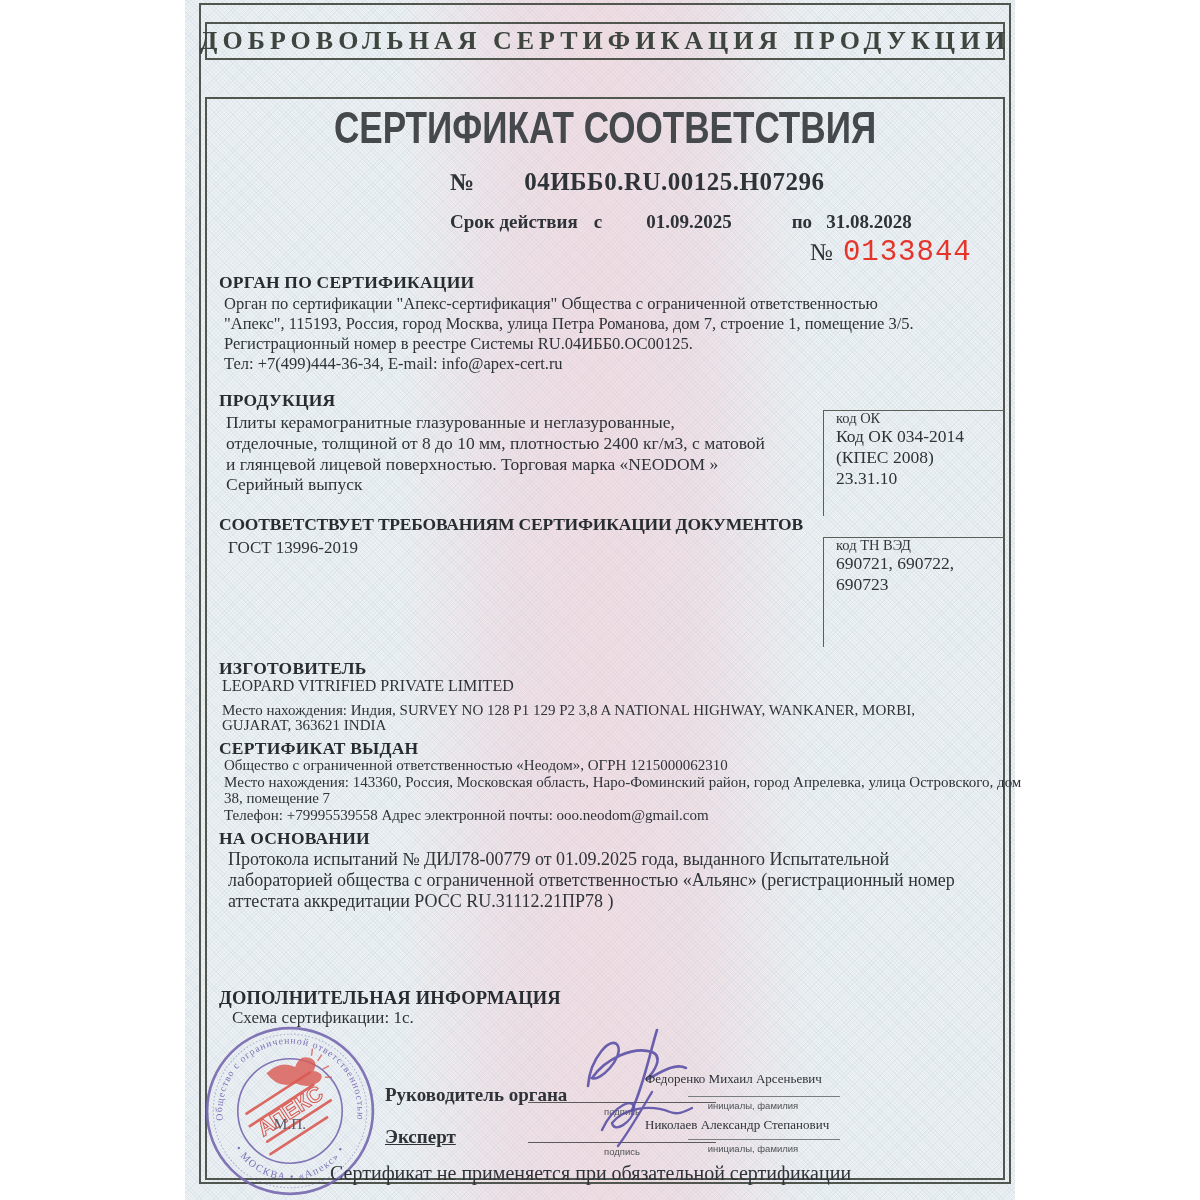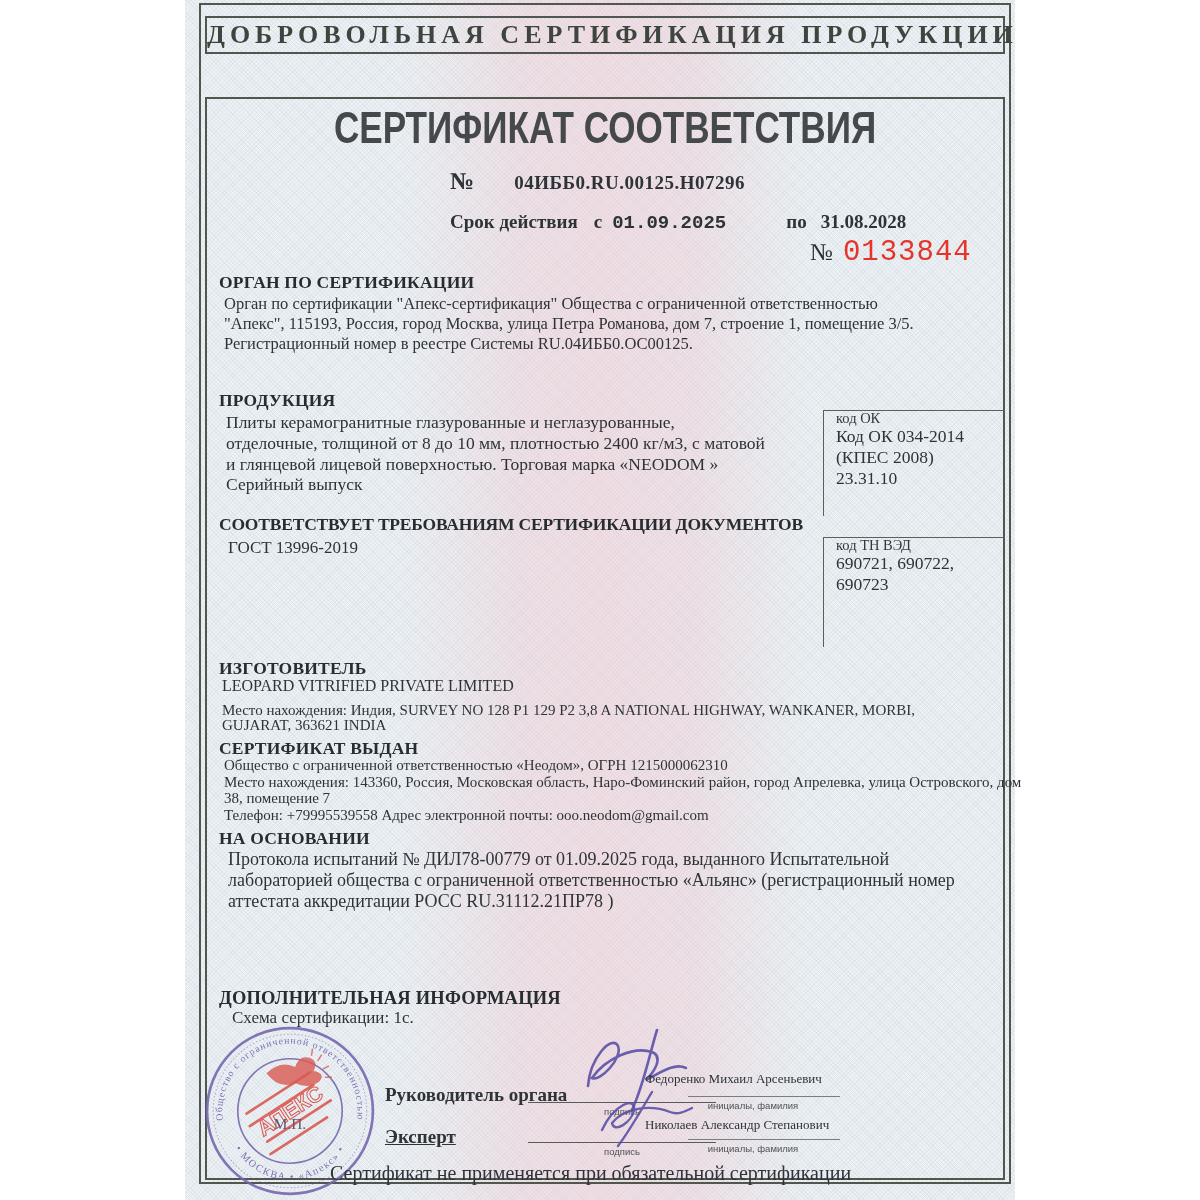--- a/index.html
+++ b/index.html
@@ -12,37 +12,37 @@
     background-color:#edf1f3;
     background-image:
       linear-gradient(90deg, rgba(244,205,212,0) 0%, rgba(244,205,212,0) 26%,
         rgba(241,193,203,.34) 40%, rgba(243,199,208,.46) 50%,
         rgba(241,193,203,.34) 61%, rgba(244,205,212,0) 75%, rgba(244,205,212,0) 100%),
       repeating-linear-gradient(45deg,  rgba(148,178,202,.13) 0 1px, rgba(0,0,0,0) 1px 3px),
       repeating-linear-gradient(-45deg, rgba(148,178,202,.11) 0 1px, rgba(0,0,0,0) 1px 3px);
   }
 
   .outer-frame { position:absolute; left:199px; top:3px;  width:812px; height:1181px; border:2px solid #51564f; }
-  .band-box    { position:absolute; left:205px; top:16px;  width:800px; height:38px;  border:2px solid #51564f;
-                 display:flex; align-items:center; justify-content:flex-start; }
+  .band-box    { position:absolute; left:205px; top:22px;  width:800px; height:38px;  border:2px solid #51564f;
+                 display:flex; align-items:center; justify-content:center; }
   .main-box    { position:absolute; left:205px; top:97px; width:800px; height:1083px; border:2px solid #51564f; }
 
   .band-title { font-weight:700; font-size:26px; letter-spacing:5px; color:#3e453f; white-space:nowrap; }
 
   .cert-title { position:absolute; left:205px; top:102px; width:800px; text-align:center;
                 font-family:"Liberation Sans", sans-serif; font-weight:700; font-size:45px;
                 color:#45494c; transform:scaleX(.78); white-space:nowrap; }
 
   .row { position:absolute; display:flex; align-items:baseline; white-space:nowrap; }
   .no-row { left:450px; top:168px; }
   .no-sign { font-size:24px; font-weight:700; }
-  .no-value { font-size:19px; font-weight:700; letter-spacing:.5px; margin-left:40px; }
+  .no-value { font-size:25px; font-weight:700; letter-spacing:.5px; margin-left:50px; }
 
   .validity-row { left:450px; top:211px; font-size:19px; font-weight:700; }
-  .validity-row .g1{ margin-left:16px; } .validity-row .g2{ margin-left:10px;font-family:Liberation Mono, monospace; }
+  .validity-row .g1{ margin-left:16px; } .validity-row .g2{ margin-left:44px; }
   .validity-row .g3{ margin-left:60px; } .validity-row .g4{ margin-left:14px; }
 
   .blank-row { left:810px; top:236px; }
   .blank-sign { font-size:24px; }
   .blank-value { font-family:"Liberation Mono", monospace; font-size:29px; font-weight:500;
                  color:#e5352b; letter-spacing:1px; margin-left:10px; }
 
   .h { position:absolute; font-weight:700; font-size:17.5px; letter-spacing:.2px; color:#272c30; white-space:nowrap; }
   .lines { position:absolute; font-size:16.5px; line-height:20px; white-space:nowrap; }
 
@@ -124,20 +124,21 @@
 <div class="row blank-row">
   <span class="blank-sign">№</span>
   <span class="blank-value">0133844</span>
 </div>
 
 <div class="h h-organ">ОРГАН ПО СЕРТИФИКАЦИИ</div>
 <div class="lines l-organ">
   <div>Орган по сертификации "Апекс-сертификация" Общества с ограниченной ответственностью</div>
   <div>"Апекс", 115193, Россия, город Москва, улица Петра Романова, дом 7, строение 1, помещение 3/5.</div>
   <div>Регистрационный номер в реестре Системы RU.04ИББ0.ОС00125.</div>
+  <div>Тел: +7(499)444-36-34, E-mail: info@apex-cert.ru</div>
 </div>
 
 <div class="h h-product">ПРОДУКЦИЯ</div>
 <div class="lines l-product">
   <div>Плиты керамогранитные глазурованные и неглазурованные,</div>
   <div>отделочные, толщиной от 8 до 10 мм, плотностью 2400 кг/м3, с матовой</div>
   <div>и глянцевой лицевой поверхностью. Торговая марка «NEODOM »</div>
   <div>Серийный выпуск</div>
 </div>
 

